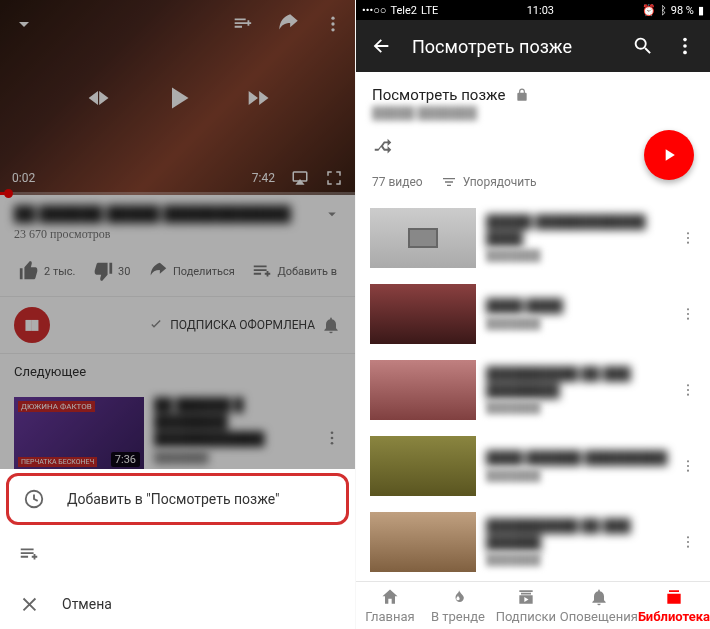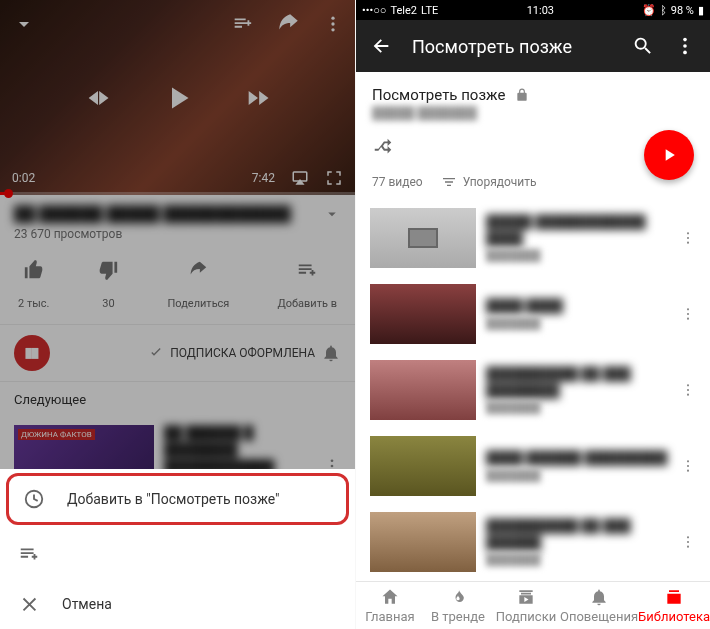--- a/index.html
+++ b/index.html
@@ -19,41 +19,41 @@
 .skip svg { width: 28px; height: 28px; }
 .video-bottom { position: absolute; bottom: 8px; left: 0; right: 0; display: flex; align-items: center; justify-content: space-between; padding: 0 12px; color: #fff; font-size: 12px; z-index: 2; }
 .vb-right { display: flex; gap: 16px; align-items: center; }
 .progress { position: absolute; bottom: 0; left: 0; right: 0; height: 3px; background: rgba(255,255,255,0.3); z-index: 2; }
 .progress-fill { height: 100%; width: 1%; background: #f00; }
 .progress-knob { position: absolute; left: 1%; bottom: -3px; width: 9px; height: 9px; border-radius: 50%; background: #f00; }
 
 .vid-info { padding: 10px 14px 14px; background: #fff; }
 .vid-title-row { display: flex; align-items: center; justify-content: space-between; }
 .vid-title { font-size: 15px; color: #222; filter: blur(5px); }
-.vid-views { font-size: 12px; color: #777; margin-top: 4px; }
+.vid-views { font-size: 12px; color: #777; margin-top: 4px; font-family: Liberation Serif, serif; }
 .action-row { display: flex; justify-content: space-between; margin-top: 18px; padding: 0 4px; }
-.action { display: flex; flex-direction: column; align-items: center; gap: 16px; color: #666; font-size: 11px; }
+.action { display: flex; align-items: center; gap: 4px; color: #666; font-size: 11px; }
 .action .icon { color: #777; }
 .action svg { width: 22px; height: 22px; }
 
 .channel-row { display: flex; align-items: center; padding: 10px 14px; background: #fff; border-top: 1px solid #eee; border-bottom: 1px solid #eee; }
 .avatar { width: 36px; height: 36px; border-radius: 50%; background: #d32f2f; display: flex; align-items: center; justify-content: center; color: #fff; font-size: 9px; font-weight: bold; }
 .channel-meta { margin-left: 10px; display: flex; flex-direction: column; }
 .channel-name { font-size: 14px; filter: blur(4px); color: #333; }
 .channel-subs { font-size: 11px; color: #888; }
 .sub-status { margin-left: auto; font-size: 12px; color: #404040; display: flex; align-items: center; gap: 6px; }
 .bell { color: #888; }
 
 .upnext-row { display: flex; align-items: center; justify-content: space-between; padding: 10px 14px; font-size: 13px; color: #333; background: #fff; }
 .autoplay { display: flex; align-items: center; gap: 8px; color: #888; }
 .toggle { width: 30px; height: 14px; border-radius: 10px; background: #ccc; position: relative; }
 .toggle::after { content: ""; position: absolute; right: -2px; top: -3px; width: 18px; height: 18px; border-radius: 50%; background: #eee; box-shadow: 0 1px 3px rgba(0,0,0,0.3); }
 
 .next-video { display: flex; padding: 8px 14px 20px; gap: 10px; background: #fff; }
-.next-thumb { width: 140px; height: 74px; background: linear-gradient(135deg,#6a3aa0,#3a2060); position: relative; display: flex; align-items: center; justify-content: center; }
+.next-thumb { width: 130px; height: 74px; background: linear-gradient(135deg,#6a3aa0,#3a2060); position: relative; display: flex; align-items: center; justify-content: center; }
 .next-thumb .badge { position: absolute; bottom: 4px; right: 4px; background: rgba(0,0,0,0.8); color: #fff; font-size: 11px; padding: 1px 4px; border-radius: 2px; }
 .next-thumb .txt1 { position: absolute; top: 4px; left: 4px; font-size: 8px; color: #fff; background: #c62828; padding: 1px 3px; }
 .next-thumb .txt2 { position: absolute; bottom: 4px; left: 4px; font-size: 7px; color: #fff; background: #c62828; padding: 1px 3px; }
 .next-meta { flex: 1; display: flex; flex-direction: column; gap: 3px; }
 .next-title { font-size: 13px; color: #222; filter: blur(4px); line-height: 1.3; }
 .next-ch { font-size: 11px; color: #888; filter: blur(4px); }
 .next-views { font-size: 11px; color: #888; }
 .dots { color: #888; display: flex; align-items: center; }
 
 
@@ -92,21 +92,21 @@
 .vthumb.t4 { background: linear-gradient(#8a8540,#5a5520); }
 .vthumb.t5 { background: linear-gradient(#c0a080,#806040); }
 .vthumb.t6 { background: linear-gradient(#b06050,#703020); }
 .inner-box { width: 30px; height: 20px; background: #888; border: 2px solid #666; }
 .vmeta { flex: 1; }
 .vtitle { font-size: 13px; color: #333; filter: blur(4px); line-height: 1.3; }
 .vch { font-size: 11px; color: #999; filter: blur(3px); margin-top: 2px; }
 
 .bottom-nav { position: absolute; bottom: 0; left: 0; right: 0; height: 48px; background: #fff; border-top: 1px solid #e5e5e5; display: flex; }
 .nav-item { flex: 1; display: flex; flex-direction: column; align-items: center; justify-content: center; gap: 2px; font-size: 13px; color: #888; }
-.nav-item.active { color: #f00; }
+.nav-item.active { color: #f00; font-weight: bold; }
 .nav-item svg { width: 20px; height: 20px; }
 </style>
 </head>
 <body>
 
 <div class="panel left">
   <div class="dim-overlay"></div>
 
   <div class="video-area">
     <div class="video-top-bar">

